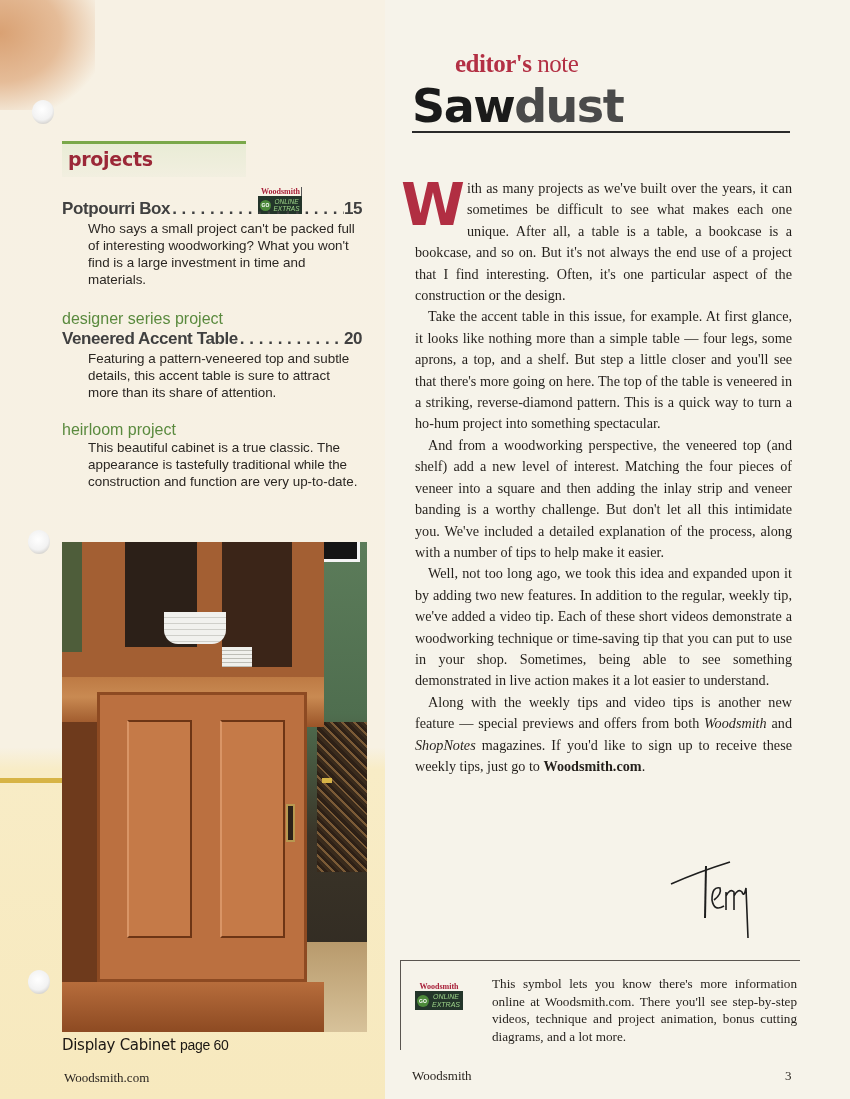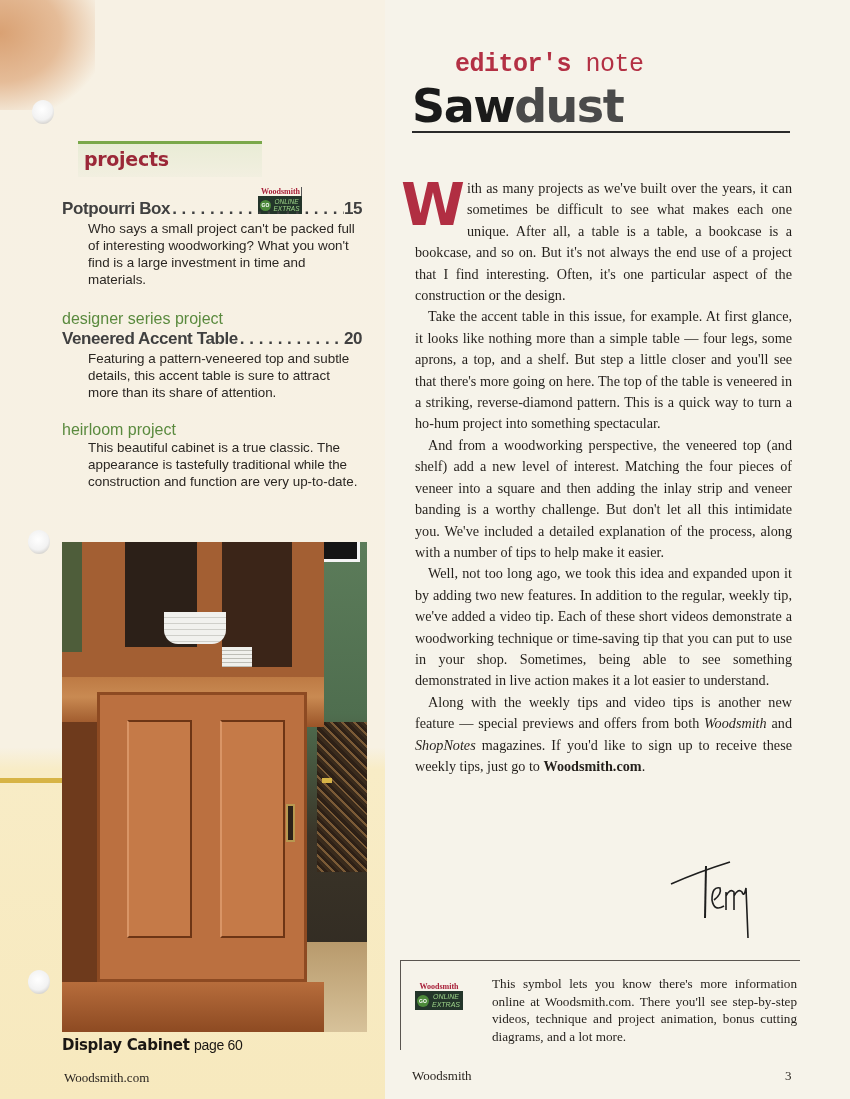--- a/index.html
+++ b/index.html
@@ -26,21 +26,20 @@
       position: absolute; left: 0; top: 778px; width: 62px; height: 5px;
       background: #d7b446;
     }
     .gold-band.right { left: 322px; width: 10px; }
 
     
     .projects-header {
       position: absolute; left: 62px; top: 141px; width: 184px; height: 36px;
       border-top: 3px solid #7aa84a;
       background: linear-gradient(180deg, #e9ecd6 0%, #f2efe0 100%);
-      margin-left: 16px;
     }
     .projects-title {
       position: absolute; left: 6px; top: 4px;
       font-family: "DejaVu Sans", sans-serif; font-weight: bold;
       font-size: 19px; color: #9b2838; letter-spacing: -0.3px;
     }
     .proj { position: absolute; left: 62px; width: 300px; }
     .proj-cat {
       font-family: "Liberation Sans", sans-serif;
       font-size: 16px; color: #5a8a3e; line-height: 18px;
@@ -104,30 +103,30 @@
     .photo .pull { position: absolute; left: 224px; top: 262px; width: 9px; height: 38px; background: #2a2018; border: 2px solid #b89850; }
     .photo .base { position: absolute; left: 0; top: 440px; width: 262px; height: 50px; background: linear-gradient(180deg, #b76d3c, #8d4a22); }
     .photo .shade { position: absolute; left: 0; top: 180px; width: 35px; height: 310px; background: #6e3a1c; }
     .photo .frame { position: absolute; left: 258px; top: 0; width: 40px; height: 20px; border: 3px solid #f5f5f5; border-top: none; background: #151515; }
 
     .caption {
       position: absolute; left: 62px; top: 1036px;
       font-family: "DejaVu Sans", sans-serif; font-size: 15px; color: #1b1713;
       letter-spacing: -0.3px;
     }
-    .caption b { font-weight: bold; text-align: right; }
+    .caption b { font-weight: normal; text-align: right; }
     .caption .pg { font-family: "Liberation Sans", sans-serif; font-size: 14px; font-weight: normal; }
     .footer-left {
       position: absolute; left: 64px; top: 1070px; font-size: 13px; color: #2a2520;
     }
 
     
     .kicker {
       position: absolute; left: 455px; top: 50px;
-      font-family: Liberation Mono, monospace; font-size: 25px; color: #b33044;
+      font-family: Liberation Serif, serif; font-size: 25px; color: #b33044;
       letter-spacing: -0.5px;
     }
     .kicker b { font-weight: bold; }
     .headline {
       position: absolute; left: 412px; top: 80px;
       font-family: "DejaVu Sans", sans-serif; font-weight: bold;
       font-size: 46px; color: #1a1a1a; letter-spacing: -1.5px; line-height: 52px;
     }
     .headline .light { color: #4a4a4a; }
     .rule { position: absolute; left: 412px; top: 131px; width: 378px; height: 2px; background: #2a2a2a; }

